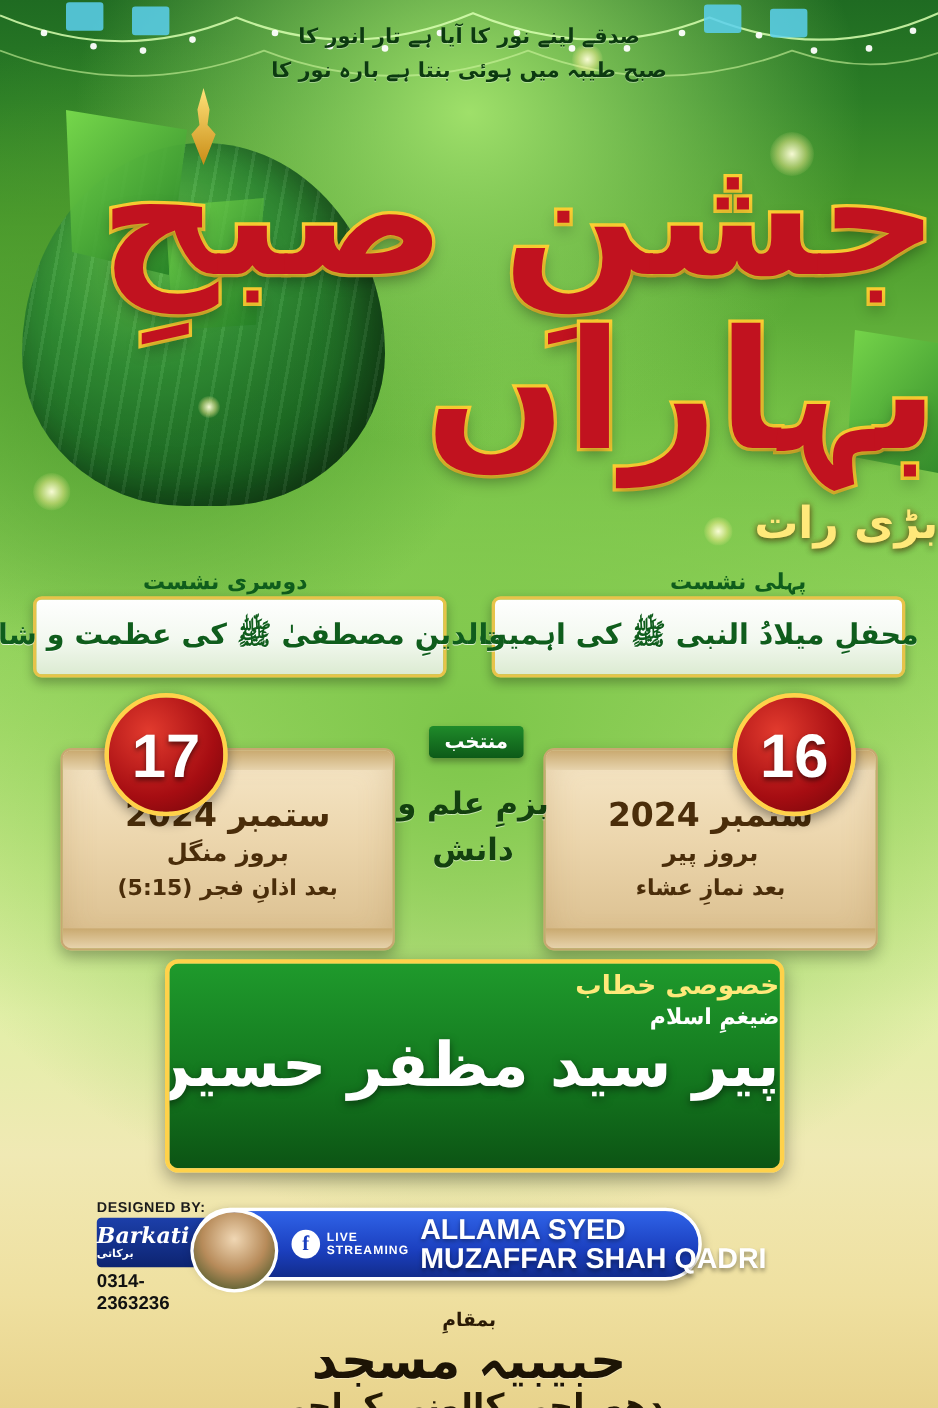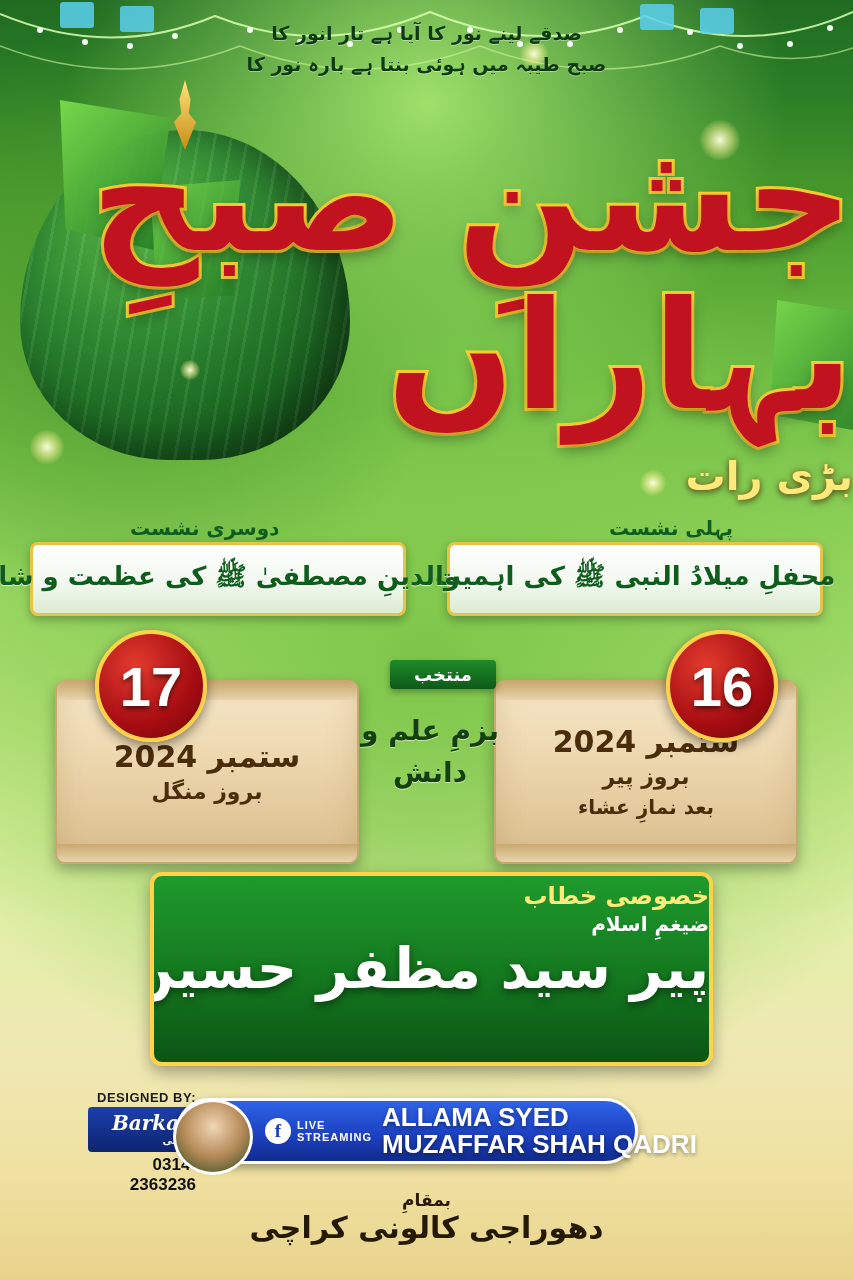--- a/index.html
+++ b/index.html
@@ -288,21 +288,21 @@
     font-family: "DejaVu Sans", sans-serif;
     font-size: 28px;
     font-weight: bold;
     line-height: 1.5;
     text-shadow: 0 1px 0 rgba(255,255,255,0.5);
   }
   .center-tag {
     position: absolute;
     left: 390px;
     top: 20px;
-    padding: 4px 24px;
+    padding: 4px 14px;
     background: linear-gradient(180deg, #1f8b2a, #0d5a18);
     color: #fff;
     border-radius: 4px;
     font-family: "DejaVu Sans", sans-serif;
     font-size: 18px;
     font-weight: bold;
     direction: rtl;
     box-shadow: 0 3px 6px rgba(0,0,0,0.3);
   }
 
@@ -345,21 +345,21 @@
     text-shadow: 0 3px 8px rgba(0,0,0,0.5);
     white-space: nowrap;
   }
 
   
   .designer {
     position: absolute;
     left: 48px;
     top: 1090px;
     width: 108px;
-    text-align: right;
+    text-align: left;
     padding-left: 40px;
   }
   .designer-by {
     font-family: "Liberation Sans", sans-serif;
     font-size: 13px;
     font-weight: bold;
     color: #1b1b1b;
     letter-spacing: 0.5px;
   }
   .designer-logo {
@@ -563,20 +563,21 @@
         <div class="scroll-day">بروز پیر</div>
         <div class="scroll-time">بعد نمازِ عشاء</div>
       </div>
     </div>
     <div class="badge badge-right">16</div>
 
     <div class="scroll scroll-left">
       <div class="scroll-inner">
         <div class="scroll-date">ستمبر 2024</div>
         <div class="scroll-day">بروز منگل</div>
+        <div class="scroll-time">بعد اذانِ فجر (5:15)</div>
       </div>
     </div>
     <div class="badge badge-left">17</div>
 
     <div class="center-tag">منتخب</div>
     <div class="center-note">بزمِ علم و دانش</div>
   </div>
 
   <div class="speaker-panel">
     <div class="speaker-head">خصوصی خطاب</div>
@@ -601,16 +602,17 @@
       <span>STREAMING</span>
     </div>
     <div class="live-names">
       <span>ALLAMA SYED</span><br>
       <span>MUZAFFAR SHAH QADRI</span>
     </div>
   </div>
 
   <div class="venue">
     <div class="venue-crest">بمقامِ</div>
+    <div class="venue-main">حبیبیہ مسجد</div>
     <div class="venue-sub">دھوراجی کالونی کراچی</div>
   </div>
 
 </div>
 
 </body></html>

